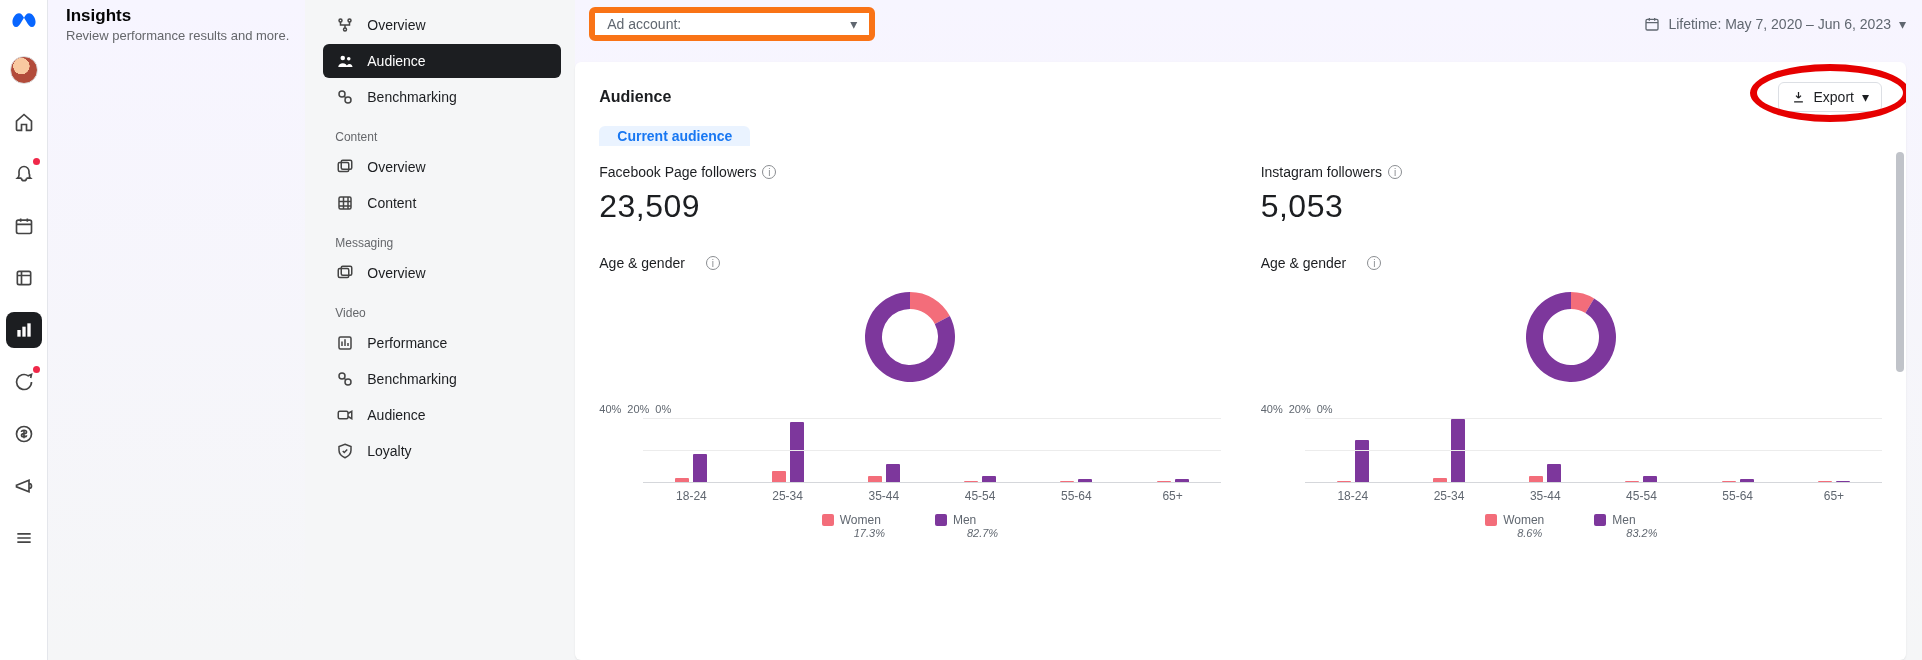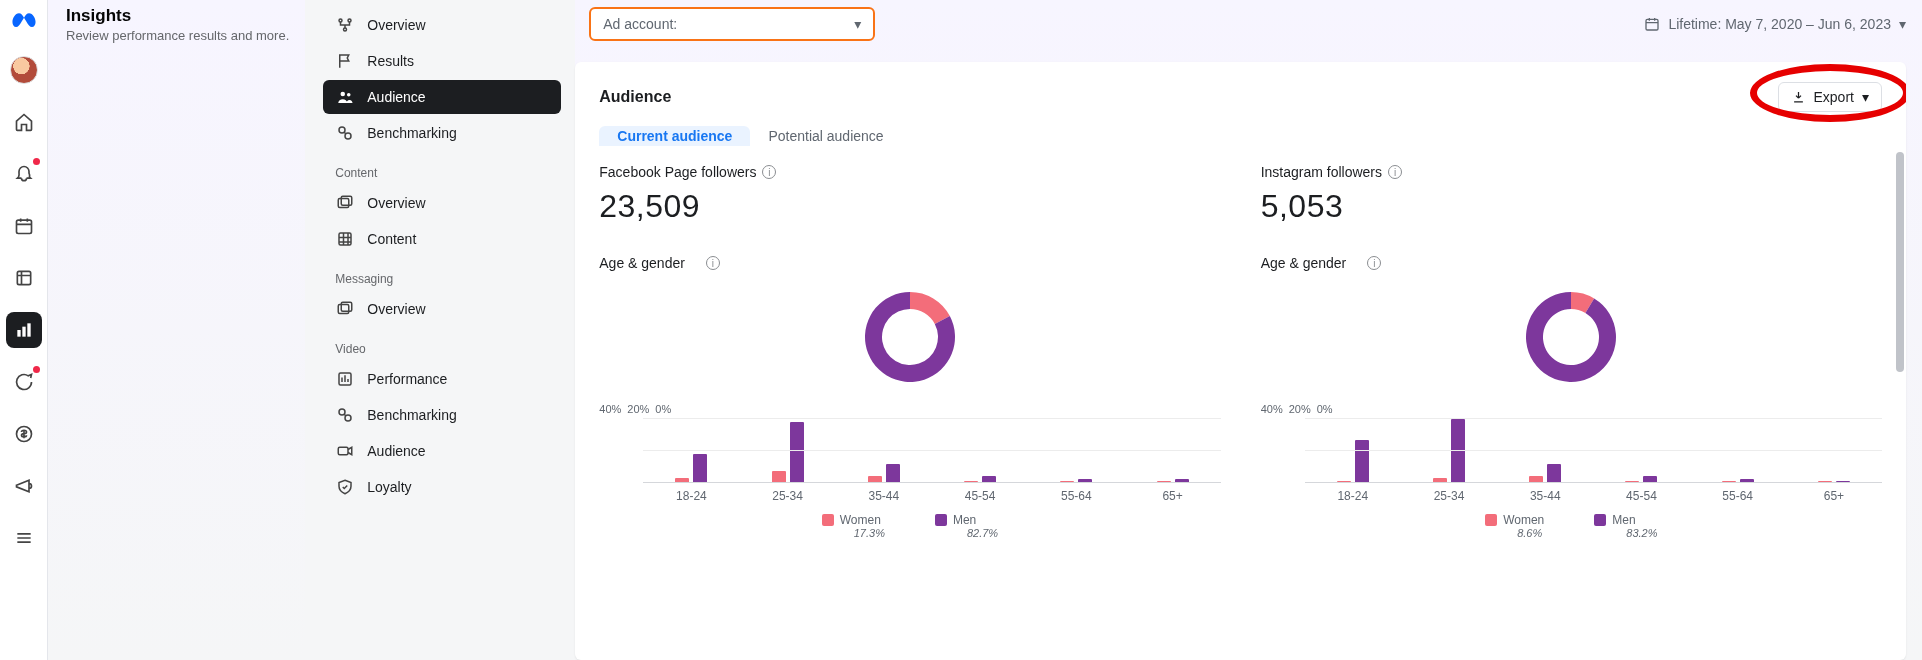--- a/index.html
+++ b/index.html
@@ -80,21 +80,21 @@
   .main-col { flex:1; display:flex; flex-direction:column; }
   .top-header {
     height: 48px;
     display:flex; align-items:center;
     padding: 0 16px;
     gap: 16px;
   }
   .ad-account {
     width: 286px; height: 34px;
     background: #fff;
-    border: 2px solid #f97316;
+    border: 6px solid #f97316;
     border-radius: 6px;
     display:flex; align-items:center; justify-content:space-between;
     padding: 0 12px;
     color: #606770;
     font-size: 14px;
     cursor: pointer;
     margin-left:-2px;
   }
   .date-range {
     margin-left:auto;
@@ -291,28 +291,20 @@
         <span class="nav-icon">
             <svg width="18" height="18" viewBox="0 0 24 24" fill="none" stroke="currentColor" stroke-width="2">
               <circle cx="6" cy="6" r="2"></circle>
               <circle cx="18" cy="6" r="2"></circle>
               <circle cx="12" cy="18" r="2"></circle>
               <path d="M6 8v4h12V8M12 12v4"></path>
             </svg>
           </span>
         <span>Overview</span>
       </div>
-      <div class="nav-item">
-        <span class="nav-icon">
-            <svg width="18" height="18" viewBox="0 0 24 24" fill="none" stroke="currentColor" stroke-width="2">
-              <path d="M5 3v18M5 4h12l-2 4 2 4H5"></path>
-            </svg>
-          </span>
-        <span>Results</span>
-      </div>
       <div class="nav-item active">
         <span class="nav-icon">
             <svg width="18" height="18" viewBox="0 0 24 24" fill="currentColor">
               <circle cx="9" cy="8" r="3"></circle>
               <circle cx="17" cy="9" r="2.4"></circle>
               <path d="M3 20c0-3 3-5 6-5s6 2 6 5M14 20c0-2 1.5-4 4-4s4 2 4 4"></path>
             </svg>
           </span>
         <span>Audience</span>
       </div>
@@ -423,21 +415,20 @@
           <svg width="15" height="15" viewBox="0 0 24 24" fill="currentColor">
               <path d="M12 3v10m0 0l-4-4m4 4l4-4M5 19h14" stroke="currentColor" stroke-width="2" fill="none"></path>
             </svg>
           <span>Export</span>
           <span>▾</span>
         </button>
       </div>
 
       <div class="tabs">
         <div class="tab active">Current audience</div>
-        <div class="tab">Potential audience</div>
       </div>
 
       <div class="panels">
 
         <div class="panel">
           <div class="metric-label">
             <span>Facebook Page followers</span>
             <span class="info-icon">i</span>
           </div>
           <div class="metric-value">23,509</div>

